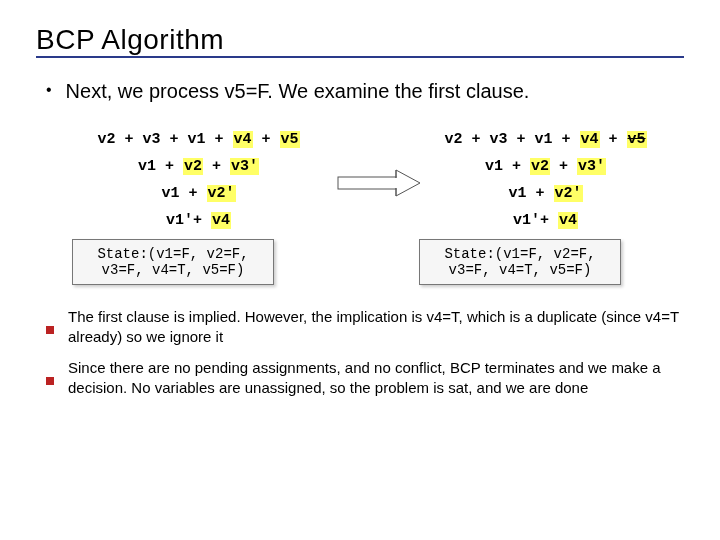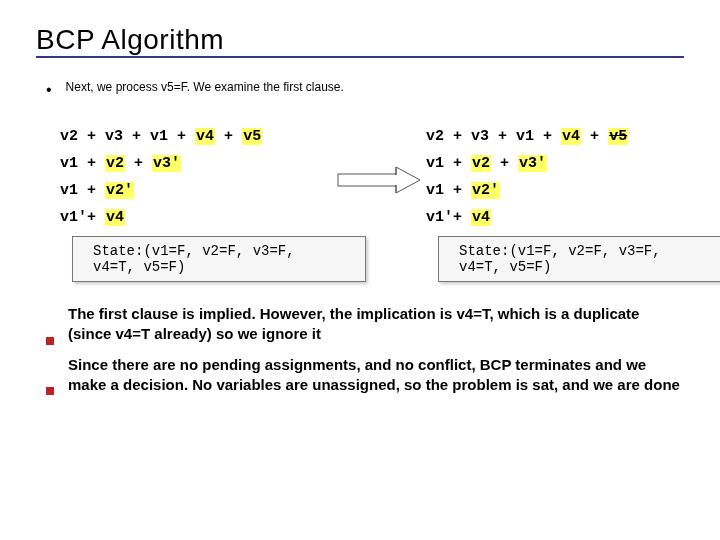--- a/index.html
+++ b/index.html
@@ -27,28 +27,29 @@
     align-items: flex-start;
     gap: 14px;
     margin-bottom: 28px;
     padding-left: 10px;
   }
   .disc-bullet {
     font-size: 16px;
     line-height: 20px;
   }
   .bullet-text {
-    font-size: 12px;
+    font-size: 20px;
   }
   .columns {
     display: flex;
-    gap: 16px;
+    gap: 10px;
     padding-left: 24px;
     margin-bottom: 22px;
     position: relative;
+    text-align: center;
   }
   .col {
     width: 290px;
   }
   .clause {
     font-family: "Courier New", Courier, monospace;
     font-size: 15px;
     font-weight: bold;
     margin-bottom: 10px;
     white-space: nowrap;
@@ -57,40 +58,39 @@
   .hl { background: #ffff66; padding: 0 1px; }
   .xd { background: #ffff66; text-decoration: line-through; padding: 0 1px; }
   .state-box {
     border: 1px solid #777;
     background: #f6f6f6;
     padding: 6px 20px;
     font-family: "Courier New", Courier, monospace;
     font-size: 14px;
     margin-top: 8px;
     margin-left: 12px;
-    width: 294px;
+    width: 202px;
     box-shadow: 2px 2px 3px rgba(0,0,0,0.2);
   }
   .arrow-wrap {
     position: absolute;
     left: 300px;
     top: 34px;
     width: 86px;
     height: 36px;
     display: flex;
     align-items: center;
     justify-content: center;
   }
   .sq-row {
     display: flex;
-    align-items: flex-end;
+    align-items: center;
     gap: 14px;
     margin-bottom: 10px;
     padding-left: 10px;
-    font-weight: bold;
   }
   .sq-bullet {
     width: 8px; height: 8px;
     background: #b22; 
     margin-top: 6px;
     flex-shrink: 0;
   }
   .sq-text {
     font-size: 15px;
     line-height: 1.35;

